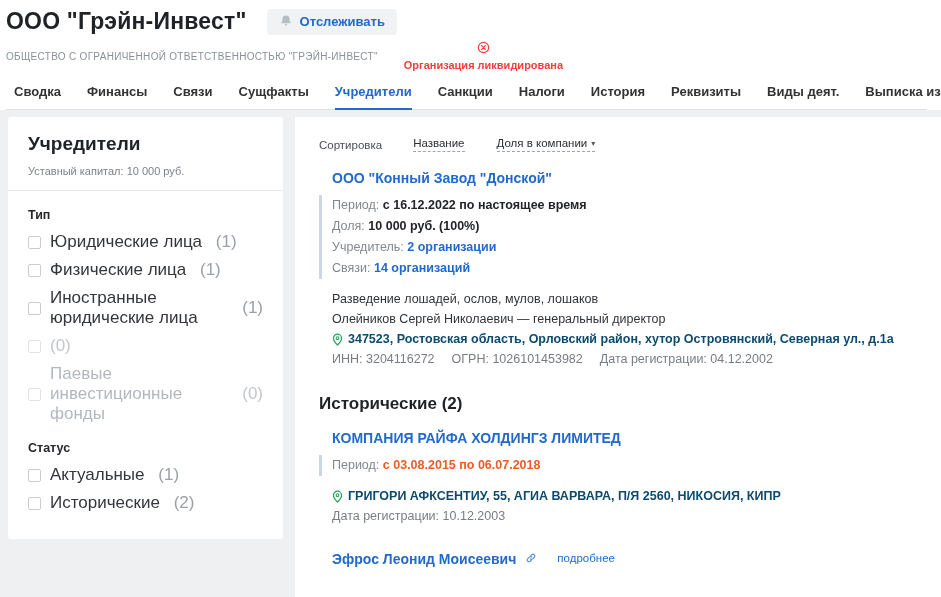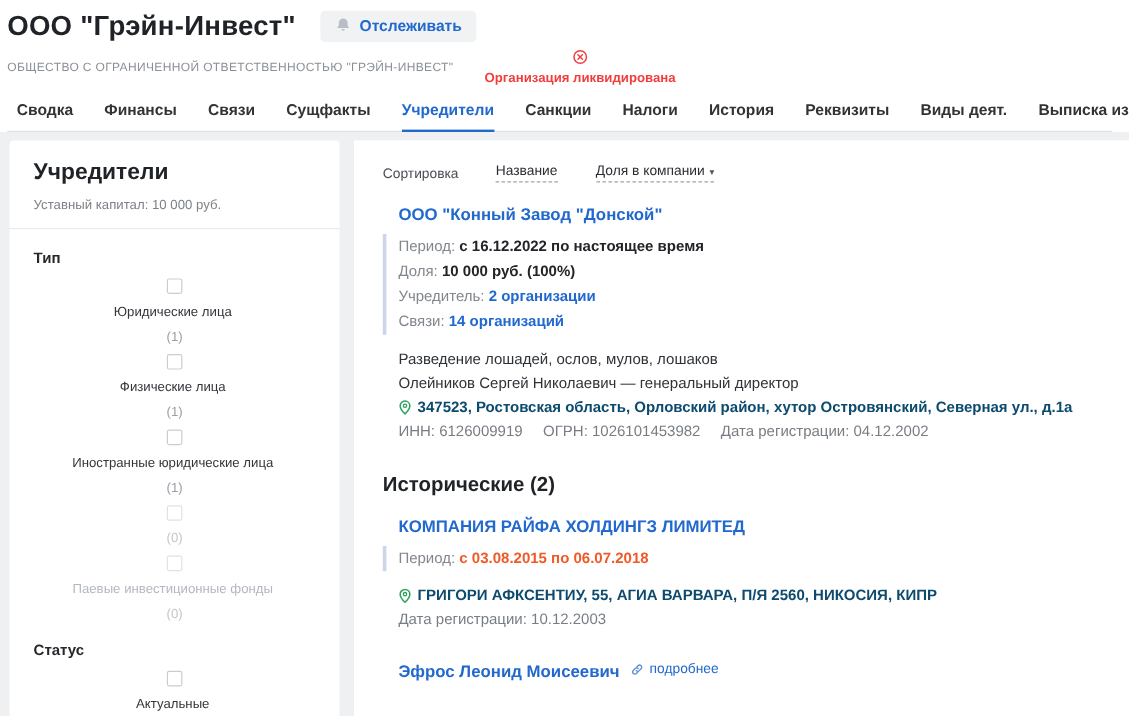--- a/index.html
+++ b/index.html
@@ -29,36 +29,36 @@
   .tab.active { color: #2269cd; border-bottom: 2px solid #2269cd; margin-bottom: -1px; }
   
   .content { display: flex; align-items: flex-start; gap: 12px; padding: 7px 0 0 8px; }
   .sidebar-card { width: 275px; background: #fff; border-radius: 3px; padding: 16px 20px 18px; }
   .main-card { flex: 1; background: #fff; padding: 14px 24px 20px; min-height: 509px; }
   
   .sidebar-title { font-size: 19px; font-weight: 700; color: #1f2226; margin-bottom: 10px; }
   .capital { font-size: 11px; color: #7d8288; padding-bottom: 13px; }
   .side-divider { border: none; border-top: 1px solid #e8eaec; margin: 0 -20px; }
   .group-title { font-size: 12.5px; font-weight: 700; margin: 17px 0 10px; color: #26282c; }
-  .filter-item { display: flex; align-items: center; gap: 9px; margin-bottom: 8px; font-size: 11px; color: #33363b; cursor: pointer; flex-direction: column; }
+  .filter-item { display: flex; align-items: center; gap: 9px; margin-bottom: 8px; font-size: 17px; color: #33363b; cursor: pointer; }
   .chk { width: 13px; height: 13px; flex: 0 0 13px; border: 1px solid #c9cdd2; border-radius: 2px; background: #fff; }
   .cnt { color: #9aa0a6; }
   .filter-item.disabled { color: #b3b8be; cursor: default; }
   .filter-item.disabled .chk { border-color: #e0e2e5; }
   .filter-item.disabled .cnt { color: #c3c7cc; }
   
   .sort-row { display: flex; align-items: center; gap: 31px; font-size: 11.5px; color: #4a4e54; padding: 6px 0 2px; }
   .sort-opt { color: #2b2e33; border-bottom: 1px dashed #a0a5ab; padding-bottom: 2px; cursor: pointer; display: inline-flex; align-items: center; gap: 4px; }
   .caret { font-size: 8px; color: #55585d; }
   .section-title { font-size: 17px; font-weight: 700; color: #1f2226; margin-top: 19px; }
   .card { margin-top: 16px; margin-bottom: 27px; }
   .card:last-child { margin-bottom: 0; }
   .card-title-row { margin-left: 13px; display: flex; align-items: baseline; gap: 9px; }
   .card-title { font-size: 14px; font-weight: 700; color: #2269cd; text-decoration: none; cursor: pointer; }
-  .more-link { font-size: 11.5px; color: #2269cd; text-decoration: none; cursor: pointer; display: inline-flex; align-items: center; gap: 4px; }
+  .more-link { font-size: 11.5px; color: #2269cd; text-decoration: none; cursor: pointer; display: inline-flex; align-items: center; gap: 20px; }
   .details { border-left: 3px solid #cbd6e8; padding-left: 10px; margin-top: 9px; font-size: 12.5px; line-height: 21px; }
   .lbl { color: #82878d; }
   .val-dark { color: #222428; font-weight: 700; }
   .val-orange { color: #f05a28; font-weight: 700; }
   .val-link { color: #2269cd; font-weight: 700; cursor: pointer; }
   .info { margin: 12px 0 0 13px; font-size: 12.5px; color: #2f3338; }
   .info-line { margin-bottom: 4px; line-height: 16px; }
   .addr { color: #0c4a6e; font-weight: 700; display: flex; align-items: center; gap: 5px; }
   .addr svg { flex: 0 0 auto; }
   .meta-line { color: #787d83; display: flex; gap: 17px; margin-top: 1px; }
@@ -170,21 +170,21 @@
             <div class="info-line">Разведение лошадей, ослов, мулов, лошаков</div>
             <div class="info-line">Олейников Сергей Николаевич — генеральный директор</div>
             <div class="info-line addr">
               <svg width="11" height="13" viewBox="0 0 12 14">
                 <path d="M6 1.2A4.4 4.4 0 0 0 1.6 5.6C1.6 8.8 6 12.9 6 12.9s4.4-4.1 4.4-7.3A4.4 4.4 0 0 0 6 1.2z" fill="none" stroke="#2ba25d" stroke-width="1.4"></path>
                 <circle cx="6" cy="5.5" r="1.5" fill="none" stroke="#2ba25d" stroke-width="1.2"></circle>
               </svg>
               <span>347523, Ростовская область, Орловский район, хутор Островянский, Северная ул., д.1а</span>
             </div>
             <div class="info-line meta-line">
-              <span>ИНН: 6126009919</span>
+              <span>ИНН: 3204116272</span>
               <span>ОГРН: 1026101453982</span>
               <span>Дата регистрации: 04.12.2002</span>
             </div>
           </div>
         </div>
         <div class="section-title">Исторические (2)</div>
         <div class="card">
           <div class="card-title-row">
             <a class="card-title">КОМПАНИЯ РАЙФА ХОЛДИНГЗ ЛИМИТЕД</a>
           </div>

